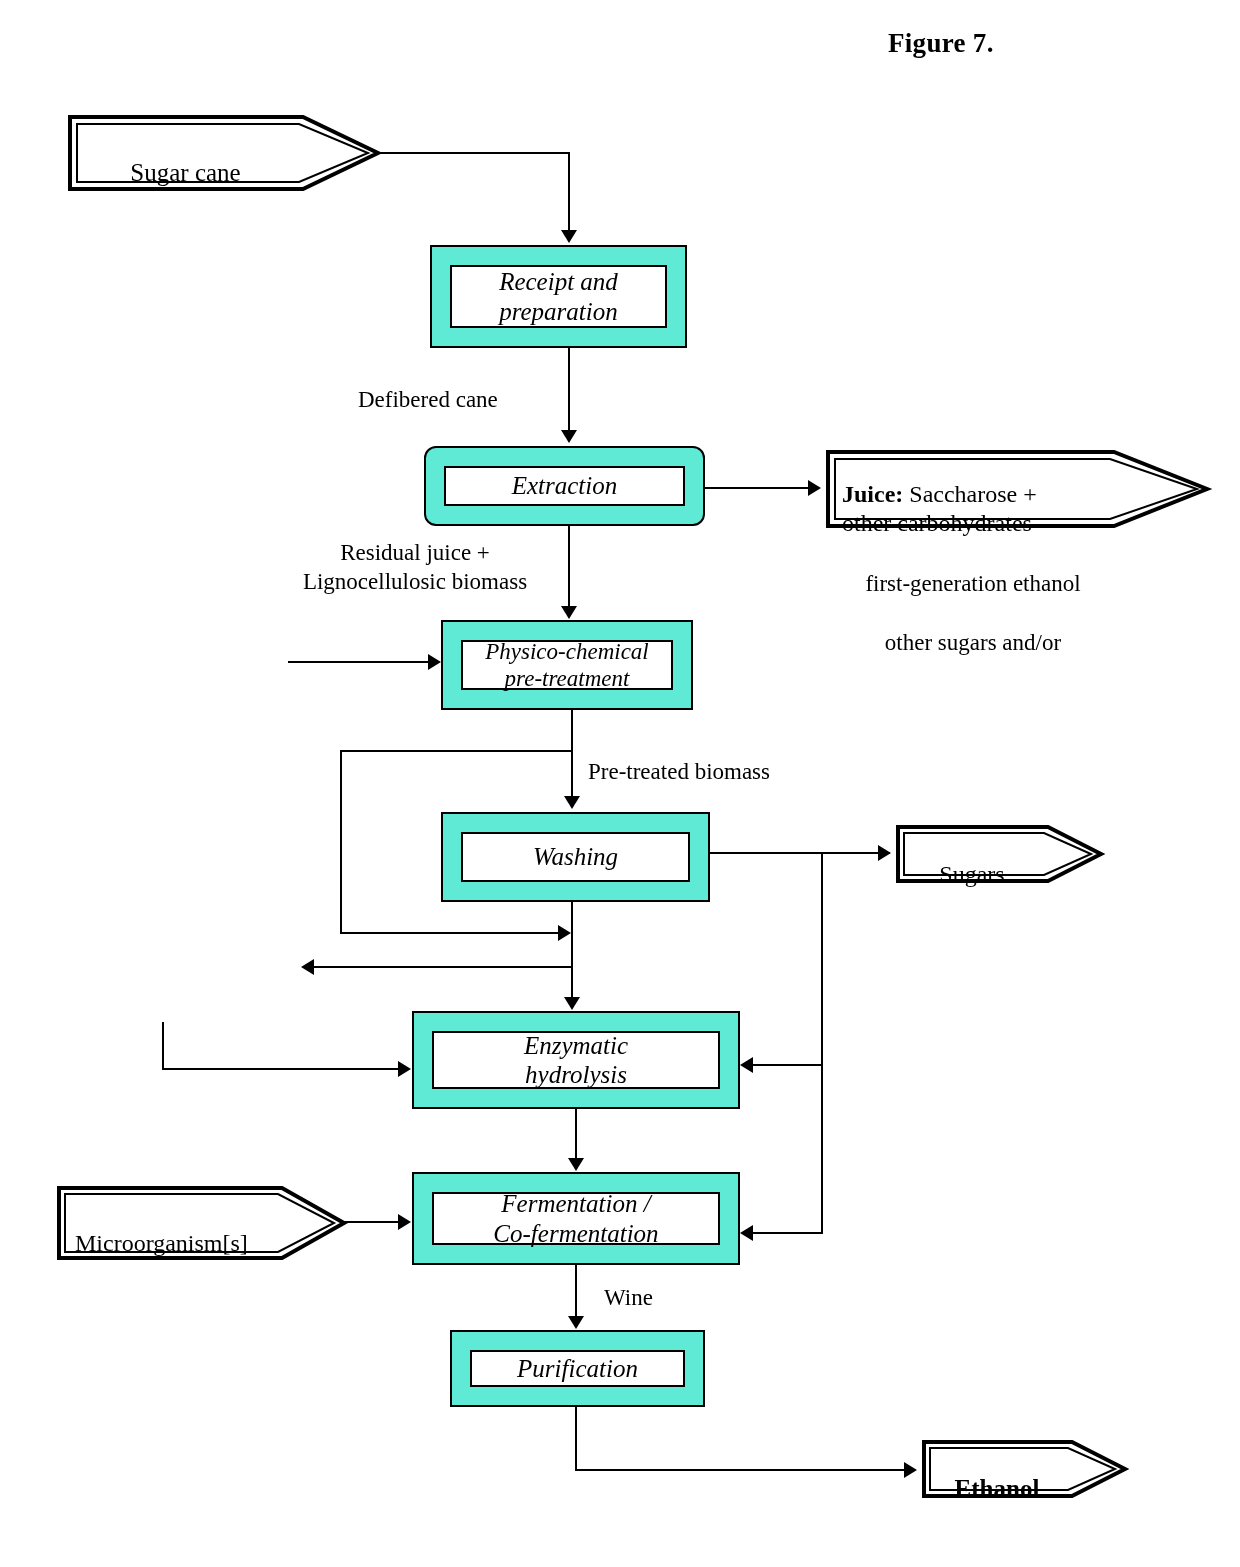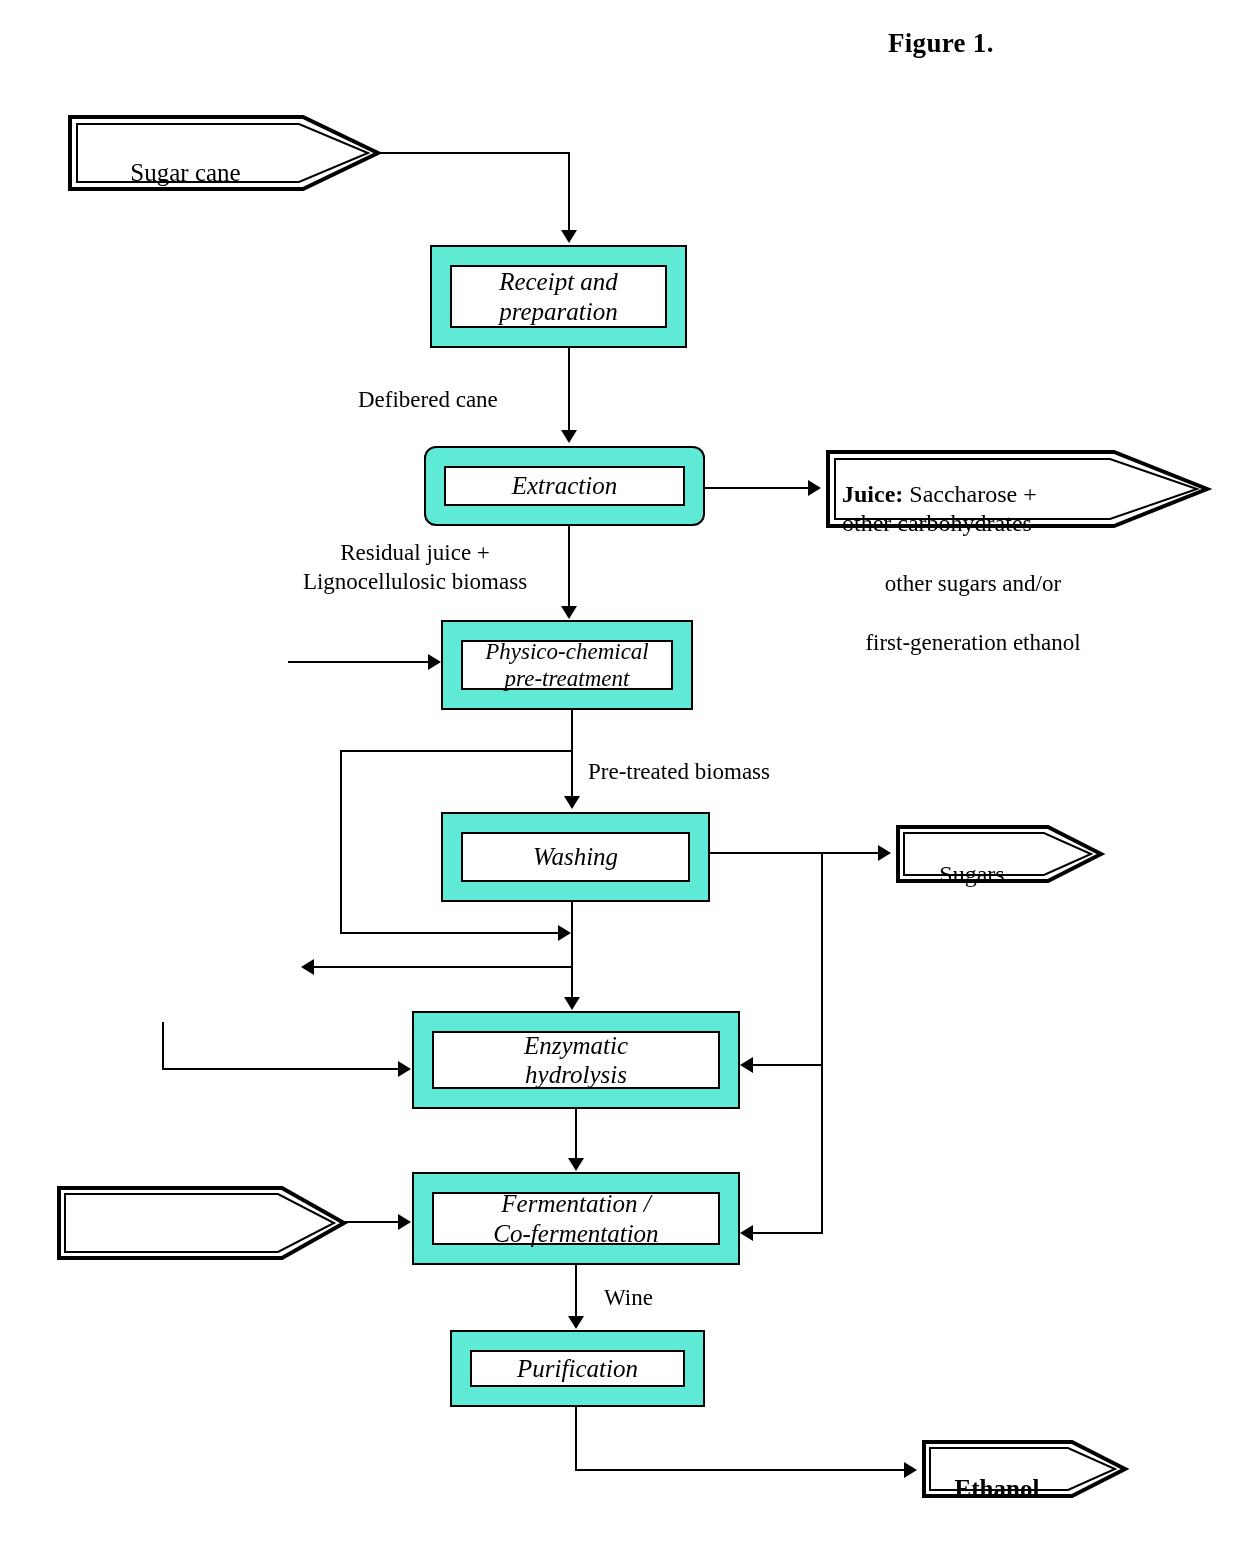--- a/index.html
+++ b/index.html
@@ -113,21 +113,21 @@
     border-right: 13px solid #000;
   }
 
   .b { font-weight: bold; }
 </style>
 </head>
 <body>
 
 <div id="page">
 
-  <div class="fig-title" style="left:888px; top:28px;">Figure 1.</div>
+  <div class="fig-title" style="left:888px; top:28px;">Figure 7.</div>
 
   <div class="penta" style="left:68px; top:115px; width:312px; height:76px;">
     <svg width="312" height="76" viewBox="0 0 312 76">
       <polygon points="2,2 235,2 310,38 235,74 2,74" fill="#fff" stroke="#000" stroke-width="4"></polygon>
       <polygon points="9,9 231,9 300,38 231,67 9,67" fill="#fff" stroke="#000" stroke-width="2"></polygon>
     </svg>
     <div class="ptext" style="left:0; width:235px; justify-content:center;">Sugar cane</div>
   </div>
 
   <div class="proc" style="left:430px; top:245px; width:257px; height:103px;">
@@ -148,22 +148,22 @@
       <polygon points="2,2 288,2 381,39 288,76 2,76" fill="#fff" stroke="#000" stroke-width="4"></polygon>
       <polygon points="9,9 284,9 371,39 284,69 9,69" fill="#fff" stroke="#000" stroke-width="2"></polygon>
     </svg>
     <div class="ptext" style="left:16px; width:270px; justify-content:flex-start; font-size:24px;">
       <span><span class="b">Juice:</span><span> Saccharose +
 other carbohydrates</span></span>
     </div>
   </div>
 
   <div class="cap center" style="left:778px; top:540px; width:390px;">
+    <div>first-generation ethanol</div>
     <div>other sugars and/or</div>
-    <div>first-generation ethanol</div>
   </div>
 
 
   <div class="proc" style="left:441px; top:620px; width:252px; height:90px;">
     <div class="inner">
       <span class="lbl" style="font-size:23px;">Physico-chemical
 pre-treatment</span>
     </div>
   </div>
 
@@ -187,20 +187,21 @@
       <span class="lbl">Enzymatic
 hydrolysis</span>
     </div>
   </div>
 
   <div class="penta" style="left:57px; top:1186px; width:290px; height:74px;">
     <svg width="290" height="74" viewBox="0 0 290 74">
       <polygon points="2,2 225,2 287,37 225,72 2,72" fill="#fff" stroke="#000" stroke-width="4"></polygon>
       <polygon points="8,8 221,8 277,37 221,66 8,66" fill="#fff" stroke="#000" stroke-width="2"></polygon>
     </svg>
+    <div class="ptext" style="left:18px; width:205px; justify-content:flex-start; font-size:24px;">Microorganism[s]</div>
   </div>
 
   <div class="proc" style="left:412px; top:1172px; width:328px; height:93px;">
     <div class="inner">
       <span class="lbl">Fermentation /
 Co-fermentation</span>
     </div>
   </div>
 
   <div class="proc" style="left:450px; top:1330px; width:255px; height:77px;">

